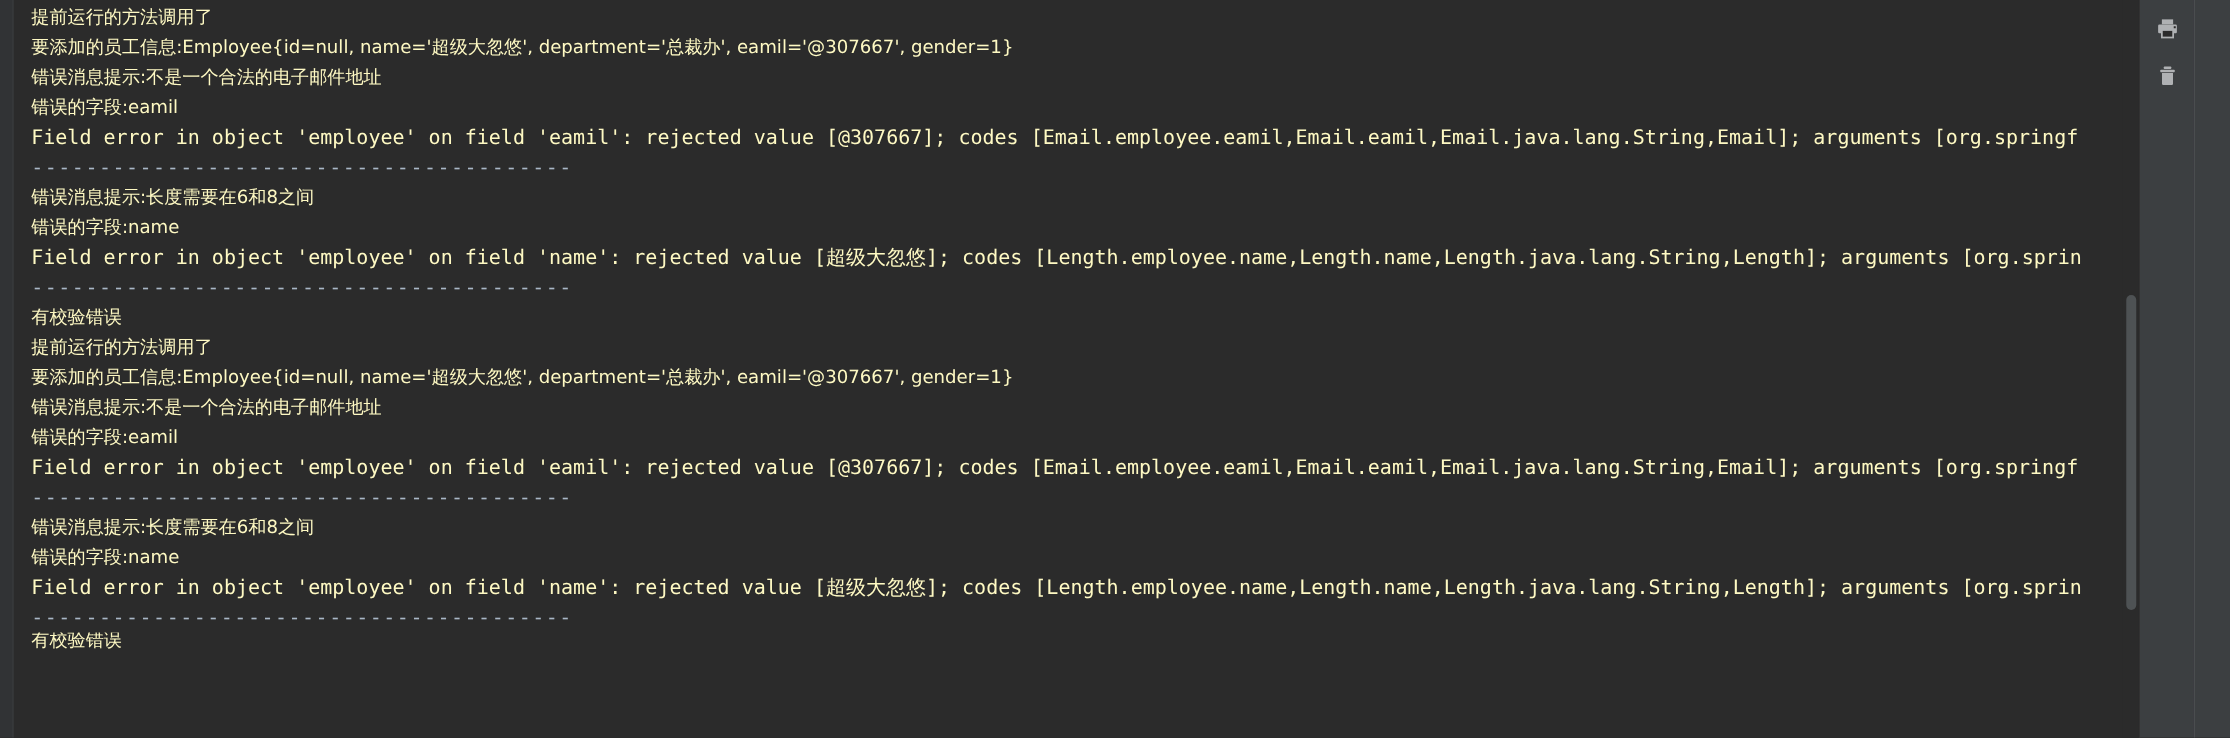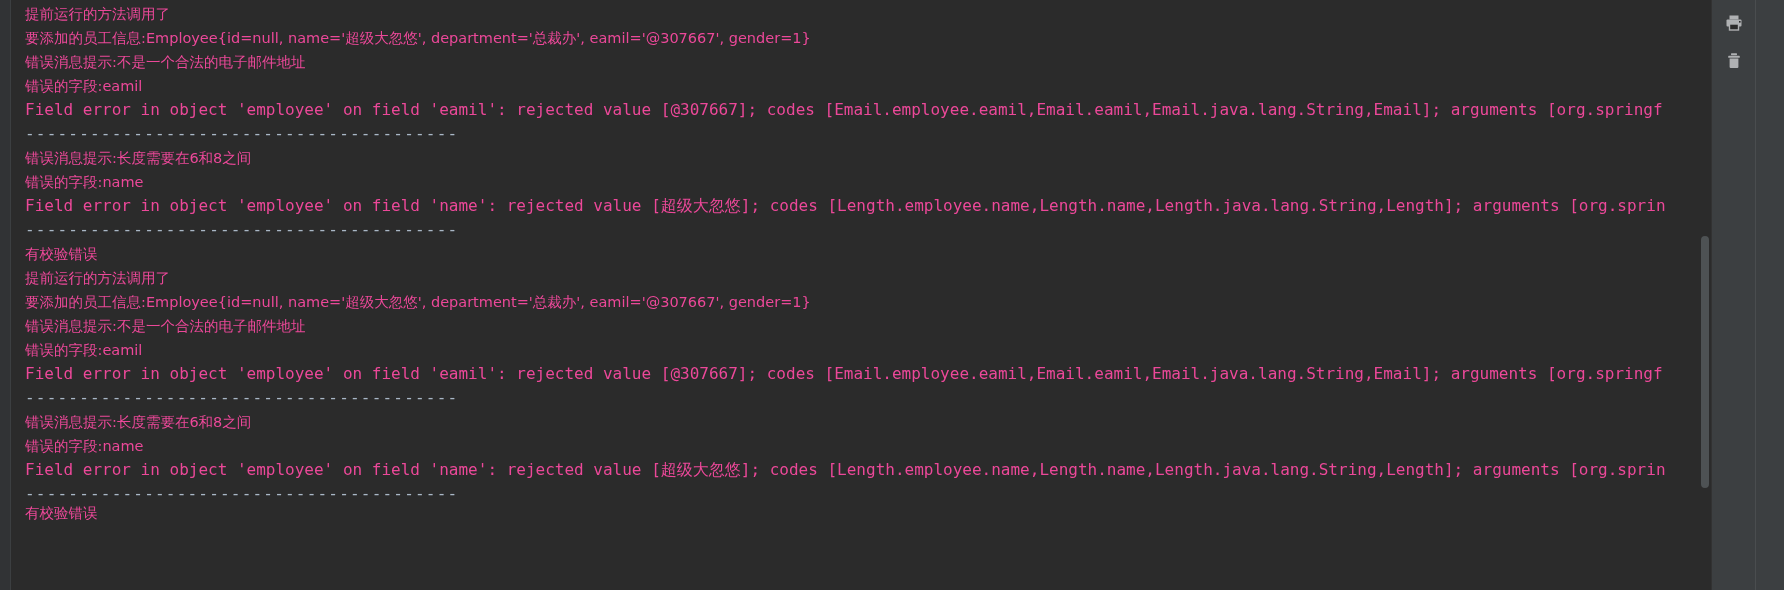--- a/index.html
+++ b/index.html
@@ -51,21 +51,21 @@
     overflow: hidden;
     white-space: pre;
   }
 
   .line {
     height: 24px;
     line-height: 24px;
     font-size: 15.5px;
     letter-spacing: 0px;
     white-space: pre;
-    color: #ec4899;
+    color: #fef9c3;
   }
   .line.cjk {
     font-family: "DejaVu Sans", "Liberation Sans", sans-serif;
     font-size: 14.5px;
   }
   .line.mono {
     font-family: "DejaVu Sans Mono", "Liberation Mono", monospace;
     font-size: 16px;
   }
   .line.sep {

